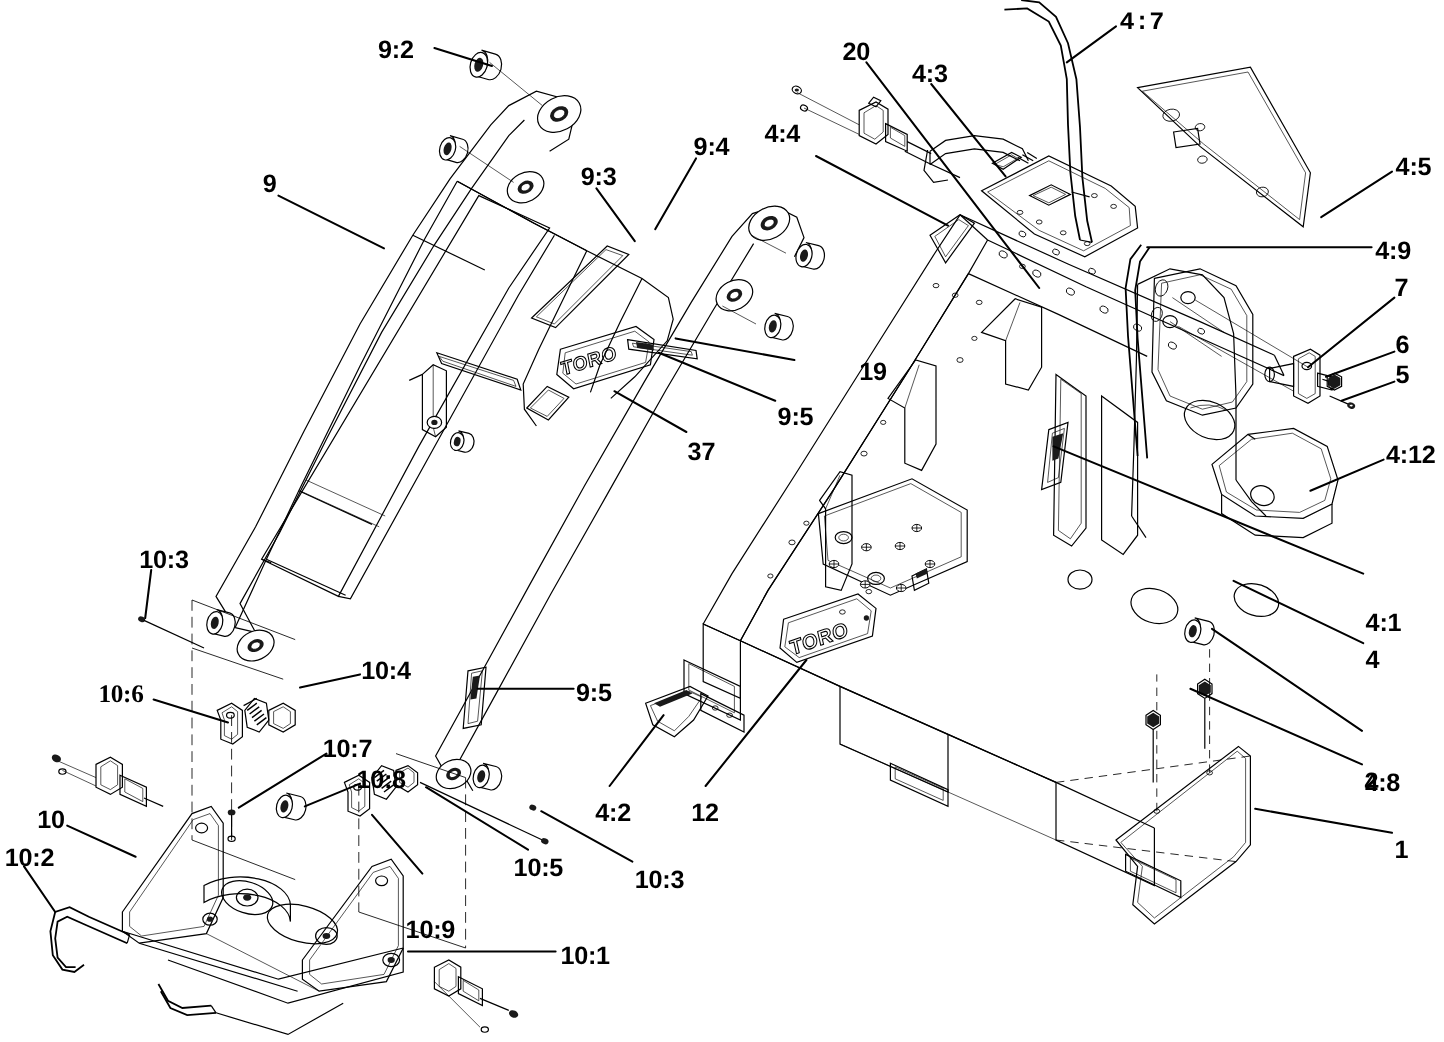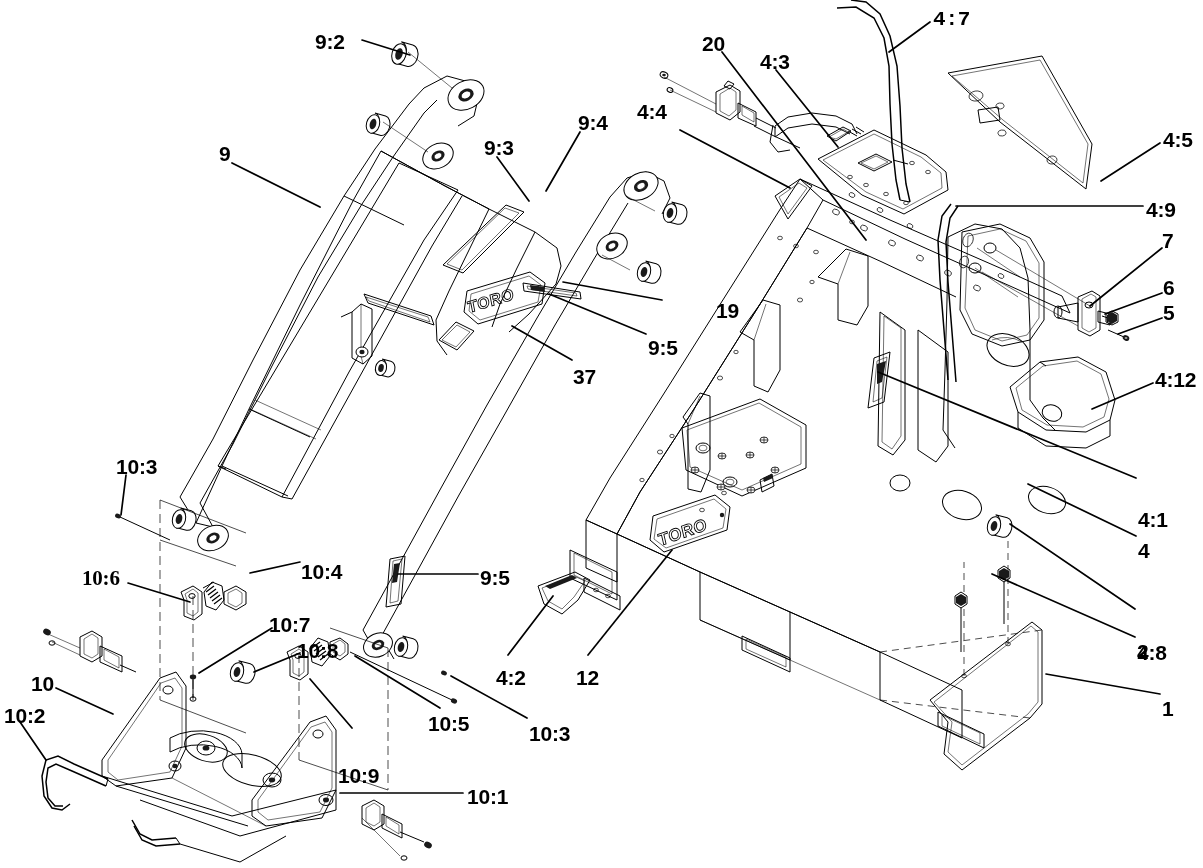--- a/index.html
+++ b/index.html
@@ -606,21 +606,21 @@
       <div class="callout" style="left: 1155px; top: 369px;">4:12</div>
       <div class="callout" style="left: 680px; top: 300px; margin-left: 36px;">19</div>
       <div class="callout" style="left: 648px; top: 337px;">9:5</div>
       <div class="callout" style="left: 573px; top: 366px;">37</div>
       <div class="callout" style="left: 1138px; top: 481px; margin-top: 28px;">4:1</div>
       <div class="callout" style="left: 1138px; top: 540px;">4</div>
       <div class="callout" style="left: 1137px; top: 613px; margin-top: 29px;">4:8</div>
       <div class="callout" style="left: 1137px; top: 641px;">2</div>
       <div class="callout" style="left: 1162px; top: 698px;">1</div>
       <div class="callout" style="left: 116px; top: 456px;">10:3</div>
-      <div class="callout" style="left: 301px; top: 549px; margin-top: 12px;">10:4</div>
+      <div class="callout" style="left: 301px; top: 549px;">10:4</div>
       <div class="callout" style="left: 82px; top: 568px; font-family: Liberation Serif, serif;">10:6</div>
       <div class="callout" style="left: 269px; top: 614px;">10:7</div>
       <div class="callout" style="left: 297px; top: 640px;">10:8</div>
       <div class="callout" style="left: 31px; top: 673px;">10</div>
       <div class="callout" style="left: 4px; top: 705px;">10:2</div>
       <div class="callout" style="left: 338px; top: 765px;">10:9</div>
       <div class="callout" style="left: 428px; top: 713px;">10:5</div>
       <div class="callout" style="left: 529px; top: 723px;">10:3</div>
       <div class="callout" style="left: 480px; top: 567px;">9:5</div>
       <div class="callout" style="left: 496px; top: 667px;">4:2</div>

